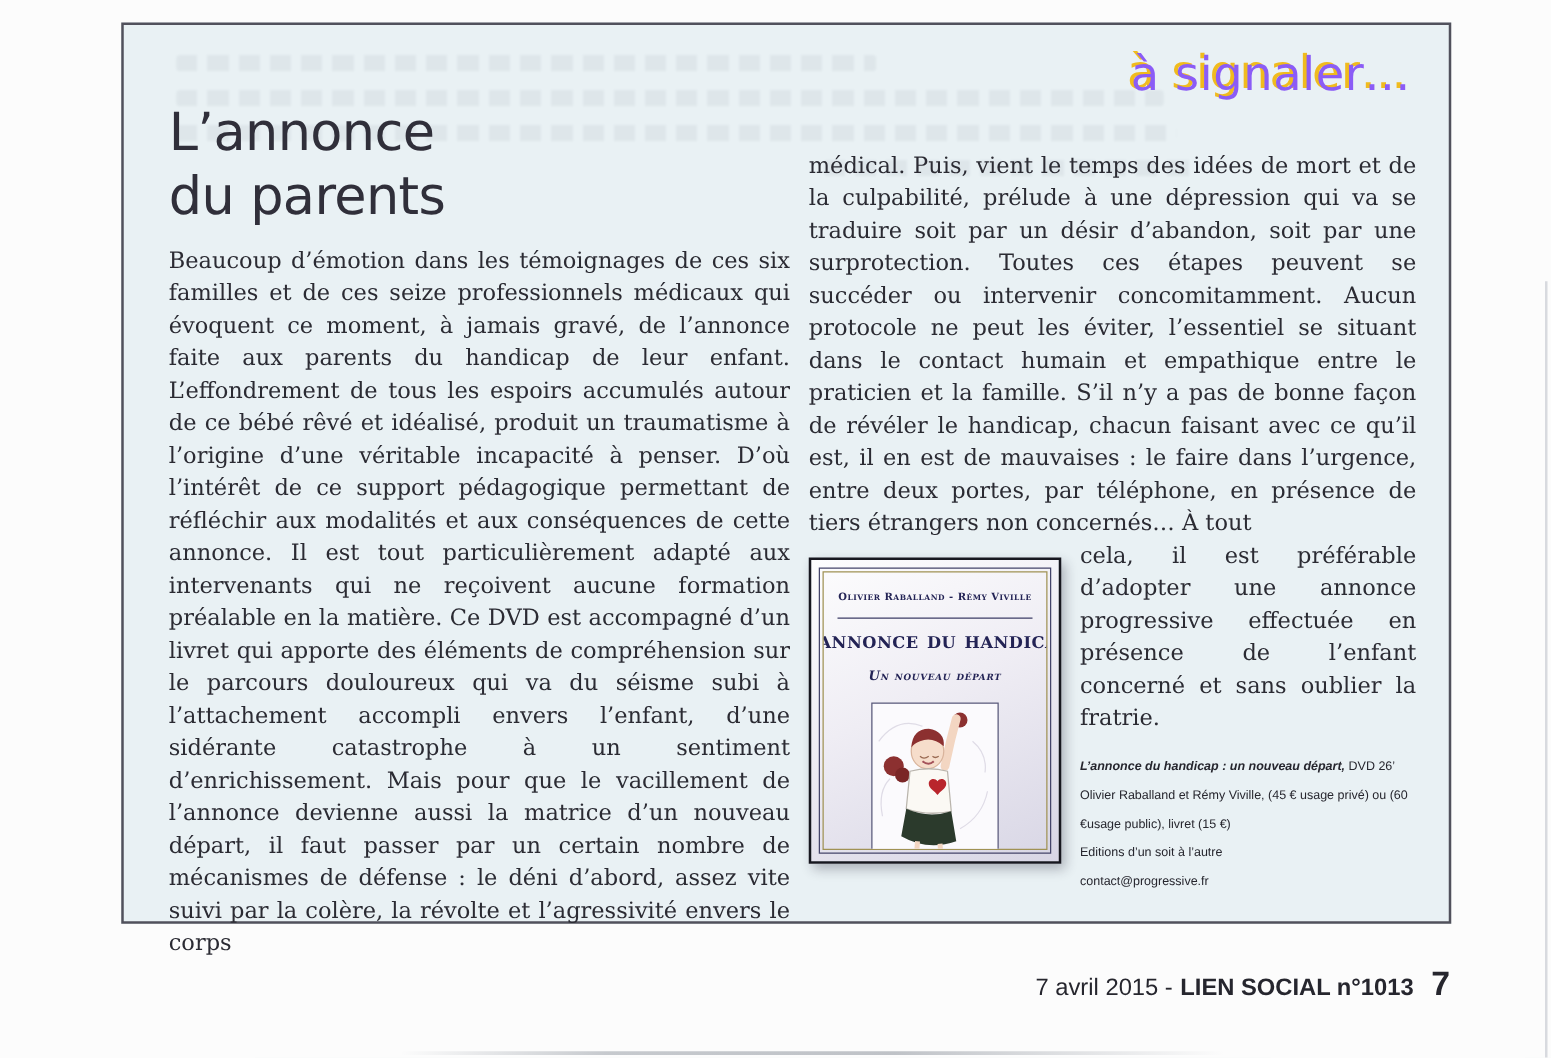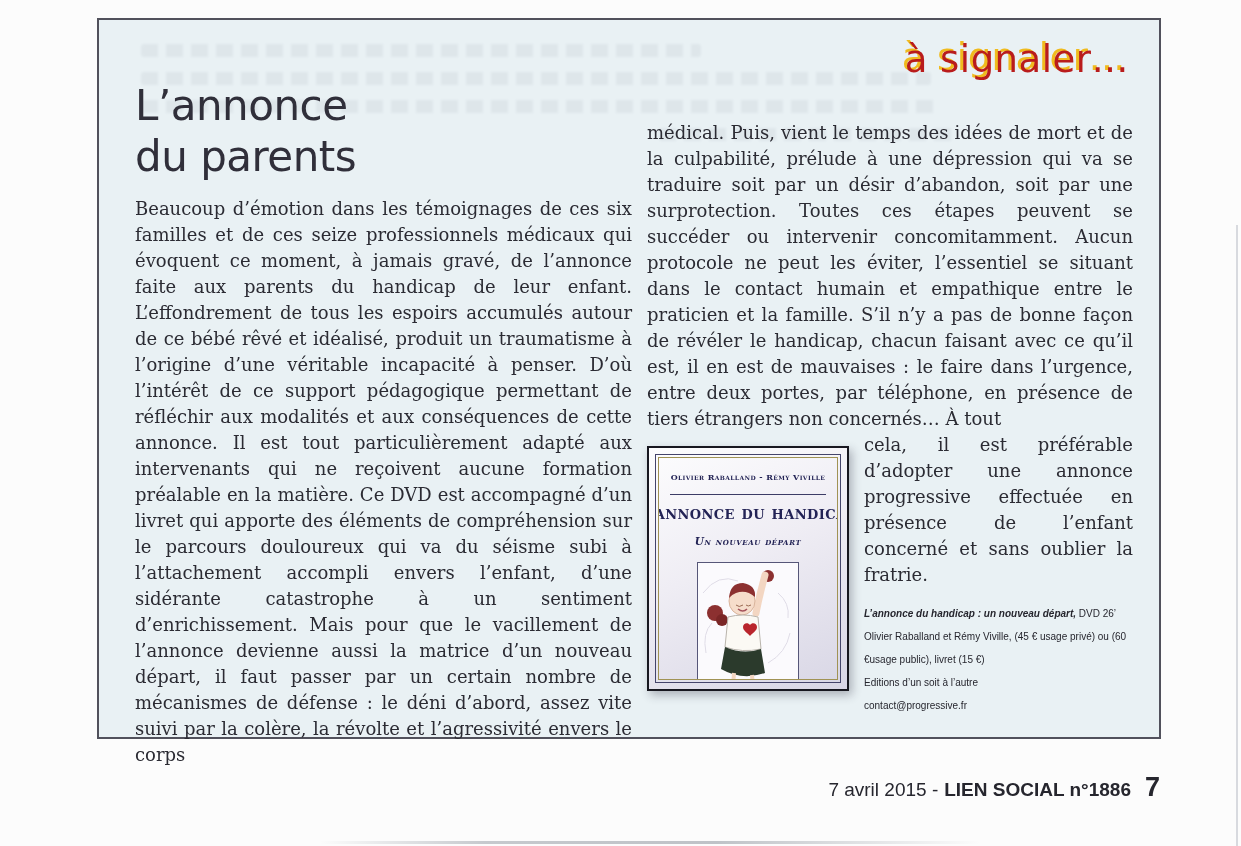--- a/index.html
+++ b/index.html
@@ -16,21 +16,21 @@
            background:repeating-linear-gradient(90deg,#5a6575 0 17px,transparent 17px 25px);
            border-radius:3px; pointer-events:none; }
   .g1 { left:42px;  top:24px;  width:560px; }
   .g2 { left:42px;  top:52px;  width:790px; }
   .g3 { left:42px;  top:80px;  width:800px; }
   .g4 { left:560px; top:108px; width:300px; }
 
   
   .signaler { position:absolute; top:18px; right:30px;
               font-family:"DejaVu Sans", sans-serif;
-              font-size:37px; color:#b91c1c;
+              font-size:37px; color:#8b5cf6;
               text-shadow:-3px -2px 0 #f0bb1e; letter-spacing:.5px; }
 
   
   .title { position:absolute; left:36px; top:60px;
            font-family:"DejaVu Sans", sans-serif;
            font-size:42px; line-height:51px; font-weight:500;
            color:#302f3a; letter-spacing:-.5px; }
 
   
   .col { position:absolute; font-family:"DejaVu Serif", serif;
@@ -146,20 +146,20 @@
         <p><span class="caption-title">L’annonce du handicap : un nouveau départ,</span><span> DVD 26’ Olivier Raballand et Rémy Viville, (45 € usage privé) ou (60 €usage public), livret (15 €)</span></p>
         <div>Editions d’un soit à l’autre</div>
         <div>contact@progressive.fr</div>
       </div>
     </div>
 
   </div>
 
   <div class="footer">
     <span>7 avril 2015 -</span>
-    <span class="bold">LIEN SOCIAL n°1886</span>
+    <span class="bold">LIEN SOCIAL n°1013</span>
     <span class="pagenum">7</span>
   </div>
 
   <div class="scan-bottom"></div>
   <div class="scan-edge"></div>
 
 </div>
 
 </body></html>

